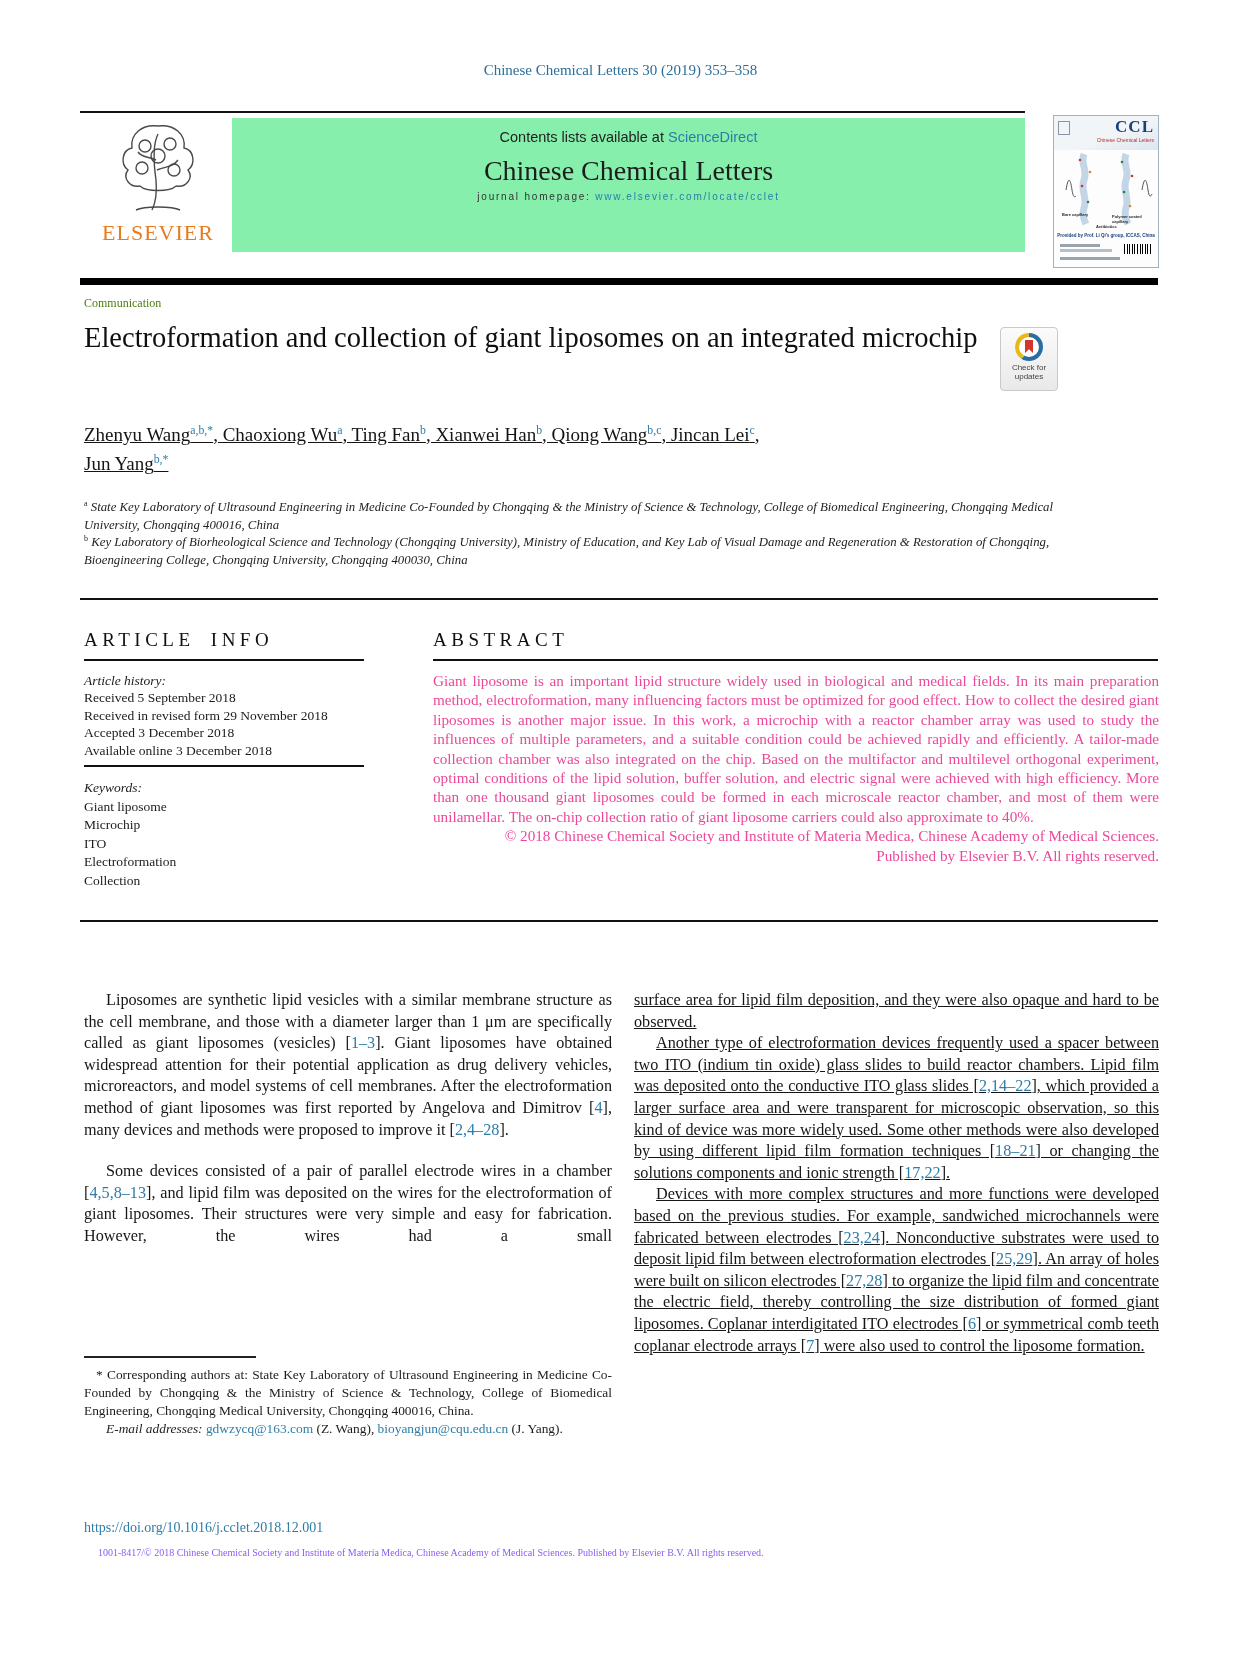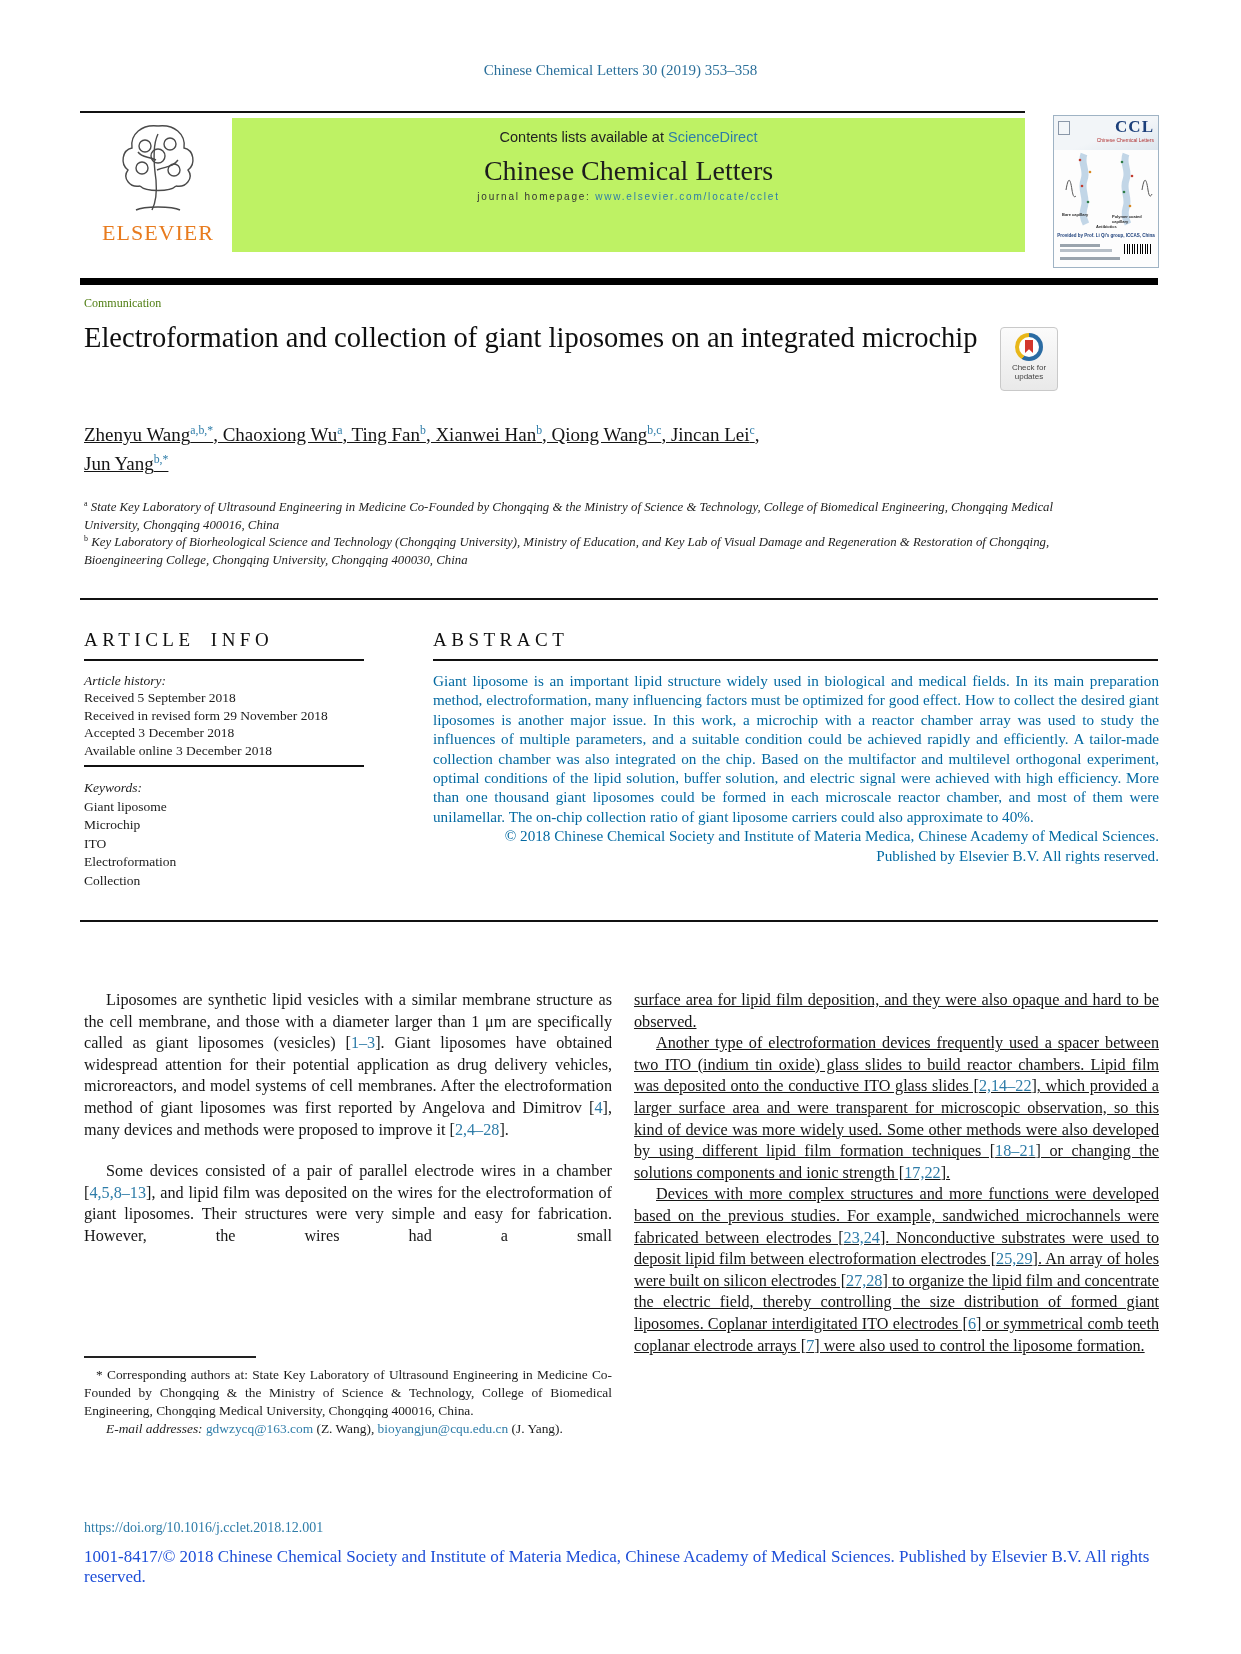--- a/index.html
+++ b/index.html
@@ -11,21 +11,21 @@
 
   .rule{position:absolute;background:#111;}
   .rule-top{left:80px;top:111px;width:945px;height:2px;}
   .rule-thick{left:80px;top:278px;width:1078px;height:7px;background:#000;}
   .rule-mid{left:80px;top:598px;width:1078px;height:2px;}
   .rule-body{left:80px;top:920px;width:1078px;height:2px;}
 
   
   .elsevier{position:absolute;left:84px;top:120px;width:148px;height:136px;text-align:center;}
   .els-text{font-size:22px;letter-spacing:1px;color:#e87b1e;margin-top:0px;}
-  .banner{position:absolute;left:232px;top:118px;width:793px;height:134px;background:#bef264;
+  .banner{position:absolute;left:232px;top:118px;width:793px;height:134px;background:#86efac;
           text-align:center;}
   .contents-line{margin-top:11px;font-family:"Liberation Sans",sans-serif;font-size:14.5px;color:#222;}
   .journal-title{margin-top:10px;font-size:28px;color:#1d1d1d;}
   .homepage-line{margin-top:4px;font-family:Liberation Sans, sans-serif;font-size:10px;
                  letter-spacing:1.8px;color:#333;}
   .c-link{color:#2e7ca8;}
   .c-it{font-style:italic;}
 
   
   .cover{position:absolute;left:1053px;top:115px;width:106px;height:153px;background:#fdfdfd;
@@ -56,41 +56,41 @@
   .h-info{left:84px;top:629px;}
   .h-abs{left:433px;top:629px;}
   .rule-info-1{left:84px;top:659px;width:280px;height:2px;}
   .rule-info-2{left:84px;top:765px;width:280px;height:2px;}
   .rule-abs{left:433px;top:659px;width:725px;height:2px;}
   .info-block{position:absolute;left:84px;width:300px;font-size:13.5px;line-height:17.4px;color:#1b1b1b;}
   .history-block{top:672px;}
   .keywords-block{top:779px;line-height:18.6px;}
   .info-label{font-style:italic;}
   .abs-block{position:absolute;left:433px;top:671px;width:726px;font-size:15.2px;line-height:19.4px;
-             text-align:justify;color:#0369a1;}
+             text-align:justify;color:#ec4899;}
   .abs-copy{text-align:right;}
 
   
   .col{position:absolute;top:990px;font-size:16.2px;line-height:21.6px;text-align:justify;color:#161616;}
   .col-left{left:84px;width:528px;}
   .col-right{left:634px;width:525px;text-decoration:underline;}
   .para{margin:0;}
   .indent{text-indent:22px;}
   .cont-end{text-align-last:justify;margin-top:20px;}
 
   
   .fn-rule{position:absolute;left:84px;top:1356px;width:172px;height:1.5px;background:#222;}
   .footnote{position:absolute;left:84px;top:1366px;width:528px;font-size:13.4px;line-height:17.9px;
             text-align:justify;color:#1b1b1b;}
   .fn-star{text-indent:12px;}
   .fn-email{text-indent:22px;}
 
   
   .footer-doi{position:absolute;left:84px;top:1520px;font-size:14px;}
-  .footer-issn{position:absolute;left:84px;top:1547px;width:1078px;font-size:17px;color:#1d4ed8;}
+  .footer-issn{position:absolute;left:98px;top:1547px;width:1078px;font-size:10px;color:#8b5cf6;}
 
   
   .cov-top{position:absolute;left:0;top:0;width:100%;height:34px;
            background:linear-gradient(160deg,#f2f5f8 55%,#dde6ee 100%);}
   .cov-abbrev{position:absolute;right:4px;top:1px;font-size:17px;font-weight:bold;color:#1c3f7a;letter-spacing:1px;}
   .cov-sub{position:absolute;right:4px;top:21px;font-size:5px;color:#b03030;font-family:"Liberation Sans",sans-serif;}
   .cov-logo{position:absolute;left:4px;top:5px;width:10px;height:12px;border:1px solid #8a97a8;font-size:4px;color:#55657a;text-align:center;line-height:12px;font-family:"Liberation Sans",sans-serif;}
   .cov-label{position:absolute;font-size:4px;font-weight:bold;color:#2a2a2a;font-family:"Liberation Sans",sans-serif;}
   .cov-provided{position:absolute;left:0;top:117px;width:100%;text-align:center;font-size:4.5px;
                 font-weight:bold;color:#1c3f7a;font-family:"Liberation Sans",sans-serif;}

